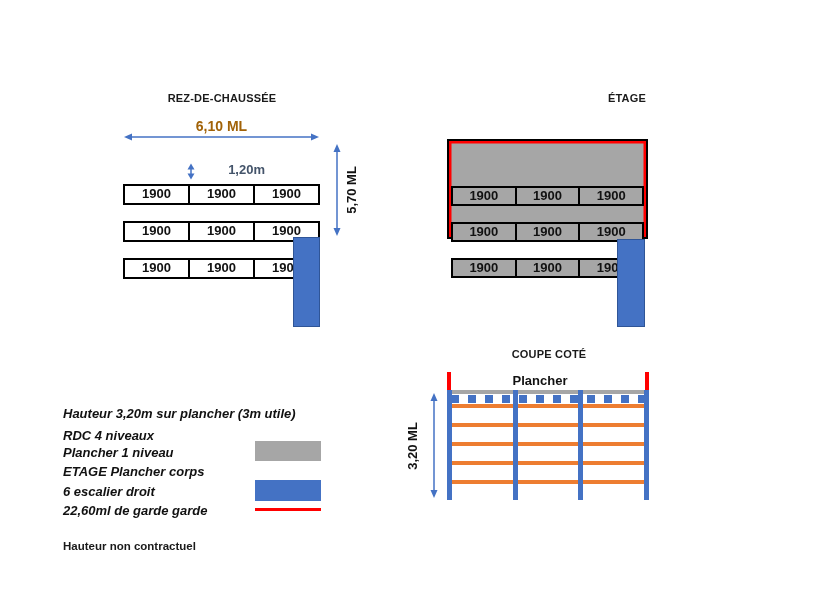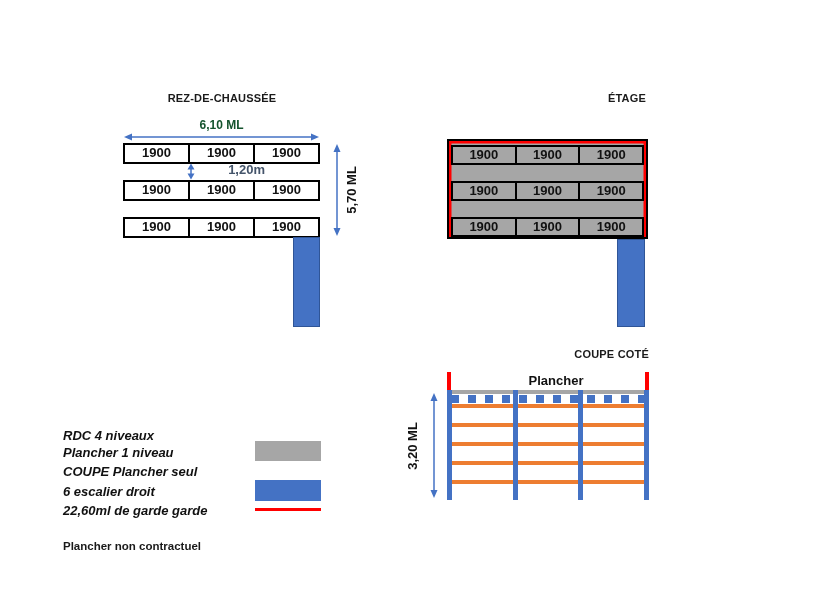--- a/index.html
+++ b/index.html
@@ -19,23 +19,23 @@
     width: 200px;
     text-align: center;
     font-size: 11px;
     font-weight: bold;
     letter-spacing: 0.2px;
     color: #1a1a1a;
   }
   .dim-label {
     position: absolute;
     text-align: center;
-    font-size: 12px;
-    font-weight: bold;
-    color: #14532d;
+    font-size: 14px;
+    font-weight: bold;
+    color: #a16207;
   }
   .gap-label {
     position: absolute;
     text-align: right;
     font-size: 13px;
     font-weight: bold;
     color: var(--dim-text-blue, #44546A);
   }
   .vlabel {
     position: absolute;
@@ -51,20 +51,21 @@
   .arrow { position: absolute; color: var(--accent-blue, #4472C4); }
   .arrow line { stroke: currentColor; stroke-width: 1.5; }
   .arrow polygon { fill: currentColor; }
 
   .bay-row {
     position: absolute;
     display: flex;
     height: 21px;
     border: 2px solid #000;
     background: #fff;
+    margin-top: 41px;
   }
   .bay-row .cell {
     flex: 1;
     border-left: 2px solid #000;
     text-align: center;
     font-size: 13px;
     font-weight: bold;
     line-height: 16px;
     color: #111;
   }
@@ -193,23 +194,23 @@
     </div>
     <div class="bay-row" style="top:76px;">
       <div class="cell">1900</div>
       <div class="cell">1900</div>
       <div class="cell">1900</div>
     </div>
   </div>
 
   <div class="stair" style="left:617px; top:239px; width:28px; height:88px;"></div>
 
-  <div class="view-title" style="left:449px; top:348px;text-align:right;">COUPE COTÉ</div>
-
-  <div class="plancher-label" style="left:456px; top:373px;">Plancher</div>
+  <div class="view-title" style="left:449px; top:348px;">COUPE COTÉ</div>
+
+  <div class="plancher-label" style="left:440px; top:373px;">Plancher</div>
 
   <div class="deck-bar" style="left:449px; top:390px; width:200px;"></div>
   <div class="deck-dashes" style="left:451px; top:395px; width:194px;"></div>
 
   <div class="beam" style="left:449px; top:404px; width:200px;"></div>
   <div class="beam" style="left:449px; top:423px; width:200px;"></div>
   <div class="beam" style="left:449px; top:442px; width:200px;"></div>
   <div class="beam" style="left:449px; top:461px; width:200px;"></div>
   <div class="beam" style="left:449px; top:480px; width:200px;"></div>
 
@@ -221,25 +222,26 @@
   <div class="guard-bar" style="left:447px; top:372px;"></div>
   <div class="guard-bar" style="left:645px; top:372px;"></div>
 
   <svg class="arrow" style="left:428px; top:392px;" width="12" height="107">
     <line x1="6" y1="8" x2="6" y2="99"></line>
     <polygon points="6,1 2.5,9 9.5,9"></polygon>
     <polygon points="6,106 2.5,98 9.5,98"></polygon>
   </svg>
   <div class="vlabel" style="left:378px; top:438px;">3,20 ML</div>
 
+  <div class="legend-line" style="top:406px;">Hauteur 3,20m sur plancher (3m utile)</div>
   <div class="legend-line" style="top:428px;">RDC 4 niveaux</div>
   <div class="legend-line" style="top:445px;">Plancher 1 niveau</div>
-  <div class="legend-line" style="top:464px;">COUPE Plancher seul</div>
+  <div class="legend-line" style="top:464px;">ETAGE Plancher corps</div>
   <div class="legend-line" style="top:484px;">6 escalier droit</div>
   <div class="legend-line" style="top:503px;">22,60ml de garde garde</div>
 
   <div class="swatch swatch-gray"></div>
   <div class="swatch swatch-blue"></div>
   <div class="swatch swatch-redline"></div>
 
-  <div class="footnote">Plancher non contractuel</div>
+  <div class="footnote">Hauteur non contractuel</div>
 
 </div>
 
 </body></html>

